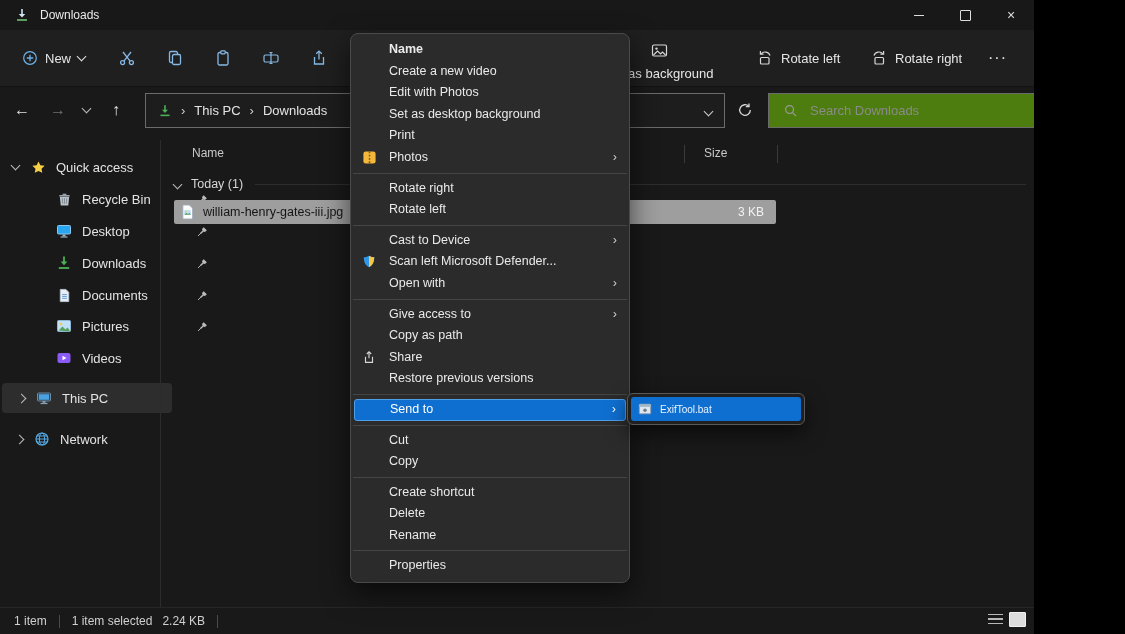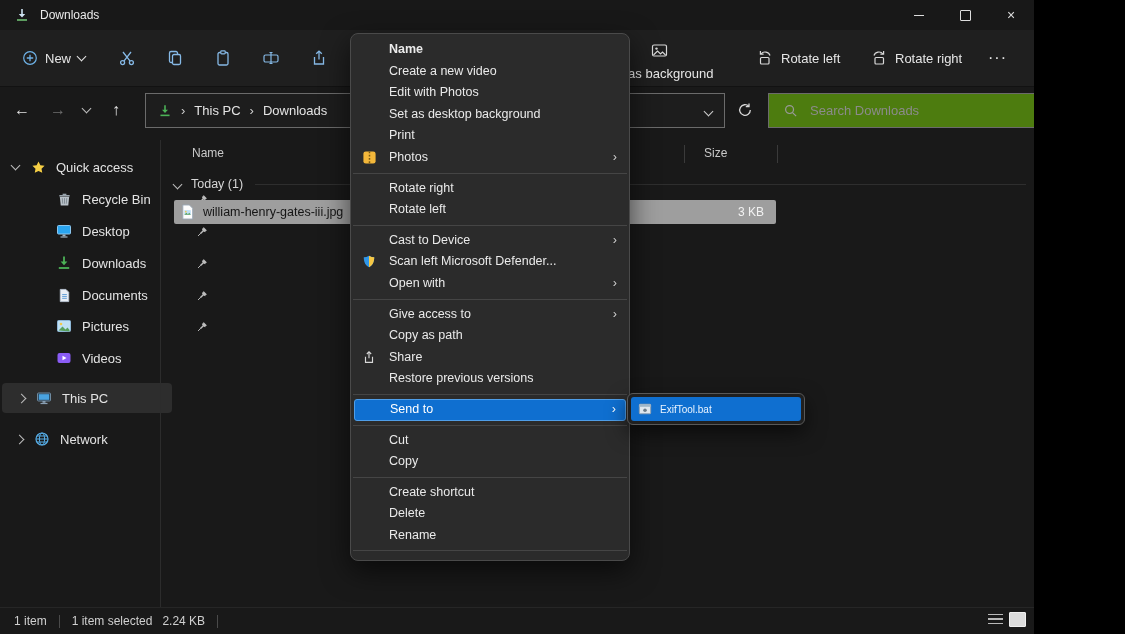--- a/index.html
+++ b/index.html
@@ -480,20 +480,21 @@
       <span class="sub">›</span>
     </div>
     <div class="msep"></div>
     <div class="mi">Cut</div>
     <div class="mi">Copy</div>
     <div class="msep"></div>
     <div class="mi">Create shortcut</div>
     <div class="mi">Delete</div>
     <div class="mi">Rename</div>
     <div class="msep"></div>
+    <div class="mi">Properties</div>
   </div>
 
   <div class="submenu">
     <div class="smrow">
       <span>
           <svg width="14" height="14" viewBox="0 0 16 16">
             <rect x="1.5" y="2.5" width="13" height="11" rx="1" fill="#dfe7ee" stroke="#8899aa"></rect>
             <rect x="1.5" y="2.5" width="13" height="3" fill="#9fb6c8"></rect>
             <circle cx="8" cy="9.5" r="2" fill="#6c7c8a"></circle>
           </svg>

